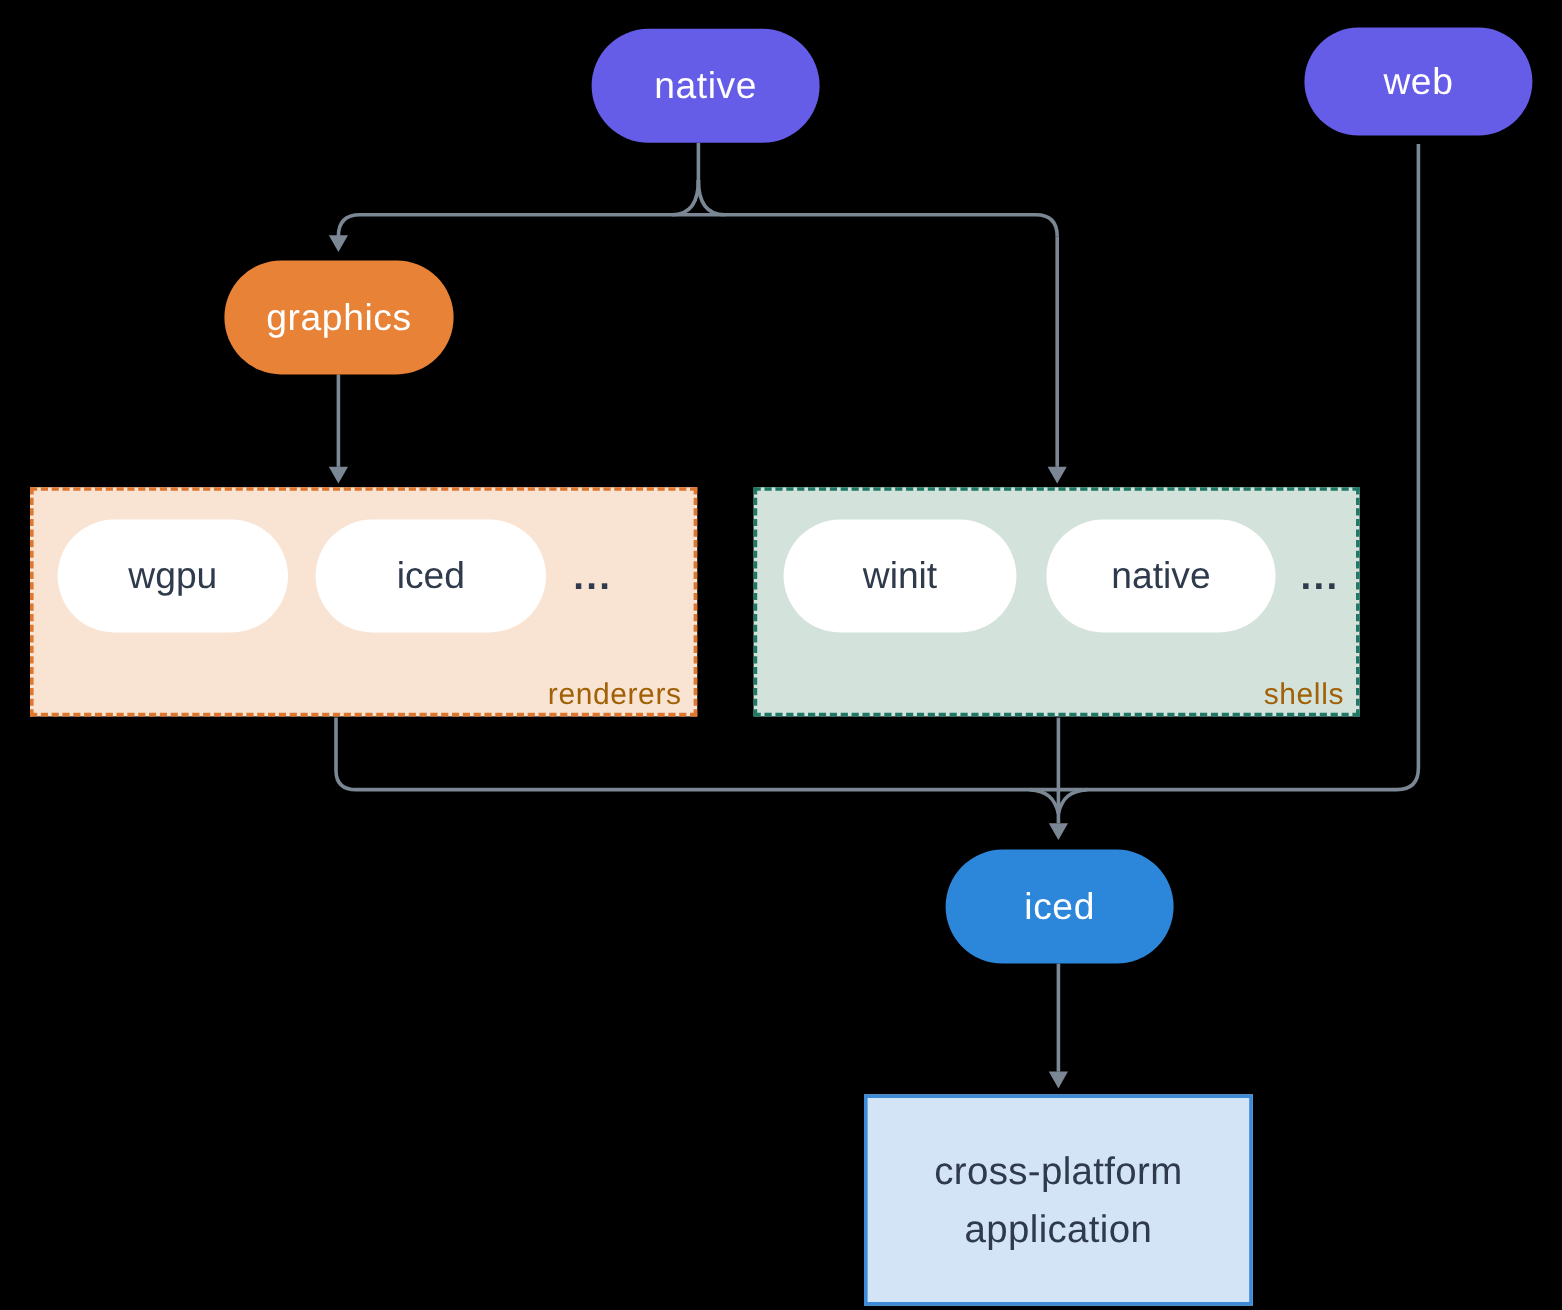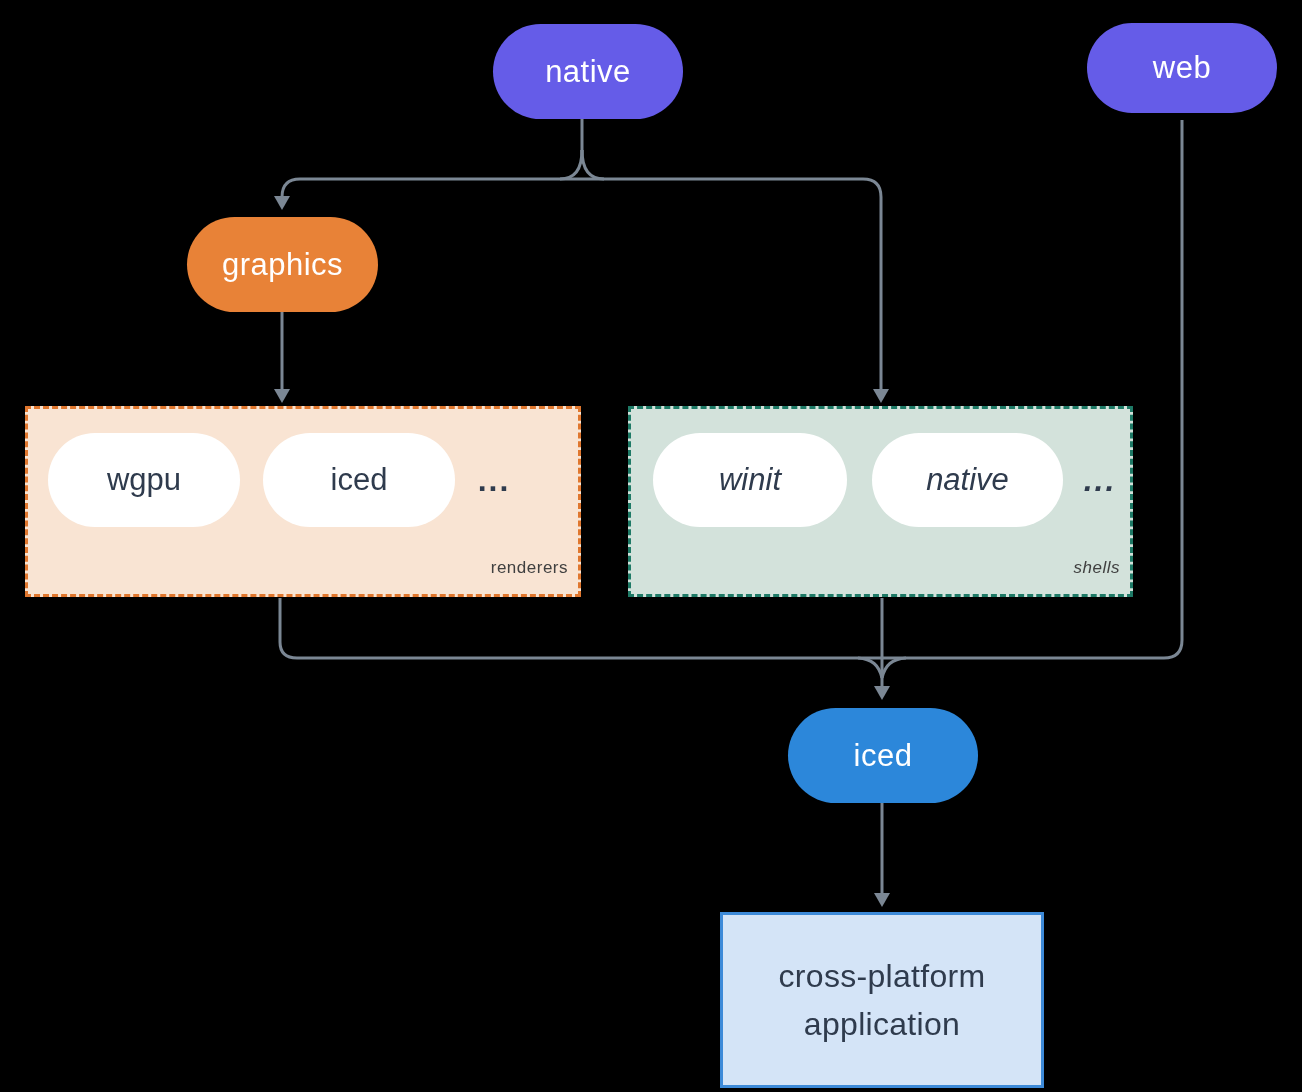--- a/index.html
+++ b/index.html
@@ -52,21 +52,20 @@
   #group-renderers {
     left: 25px;
     background: #f9e4d3;
     border: 3px dashed #e0772e;
   }
   #group-shells {
     left: 628px;
     width: 505px;
     background: #d3e2db;
     border: 3px dashed #1e7a66;
-    font-style: italic;
   }
   .white-pill {
     position: absolute;
     top: 24px;
     height: 94px;
     border-radius: 47px;
     background: #ffffff;
     display: flex;
     align-items: center;
     justify-content: center;
@@ -90,23 +89,23 @@
     font-size: 32px;
     font-weight: bold;
     letter-spacing: 2px;
   }
   #renderers-dots { left: 440px; }
   #shells-dots    { left: 443px; }
 
   .group-label {
     position: absolute;
     right: 10px;
-    bottom: 16px;
-    color: #404040;
-    font-size: 17px;
+    bottom: 0;
+    color: #a16207;
+    font-size: 25px;
     letter-spacing: 0.5px;
   }
 
   #app-box {
     position: absolute;
     box-sizing: border-box;
     left: 720px;
     top: 912px;
     width: 324px;
     height: 176px;

